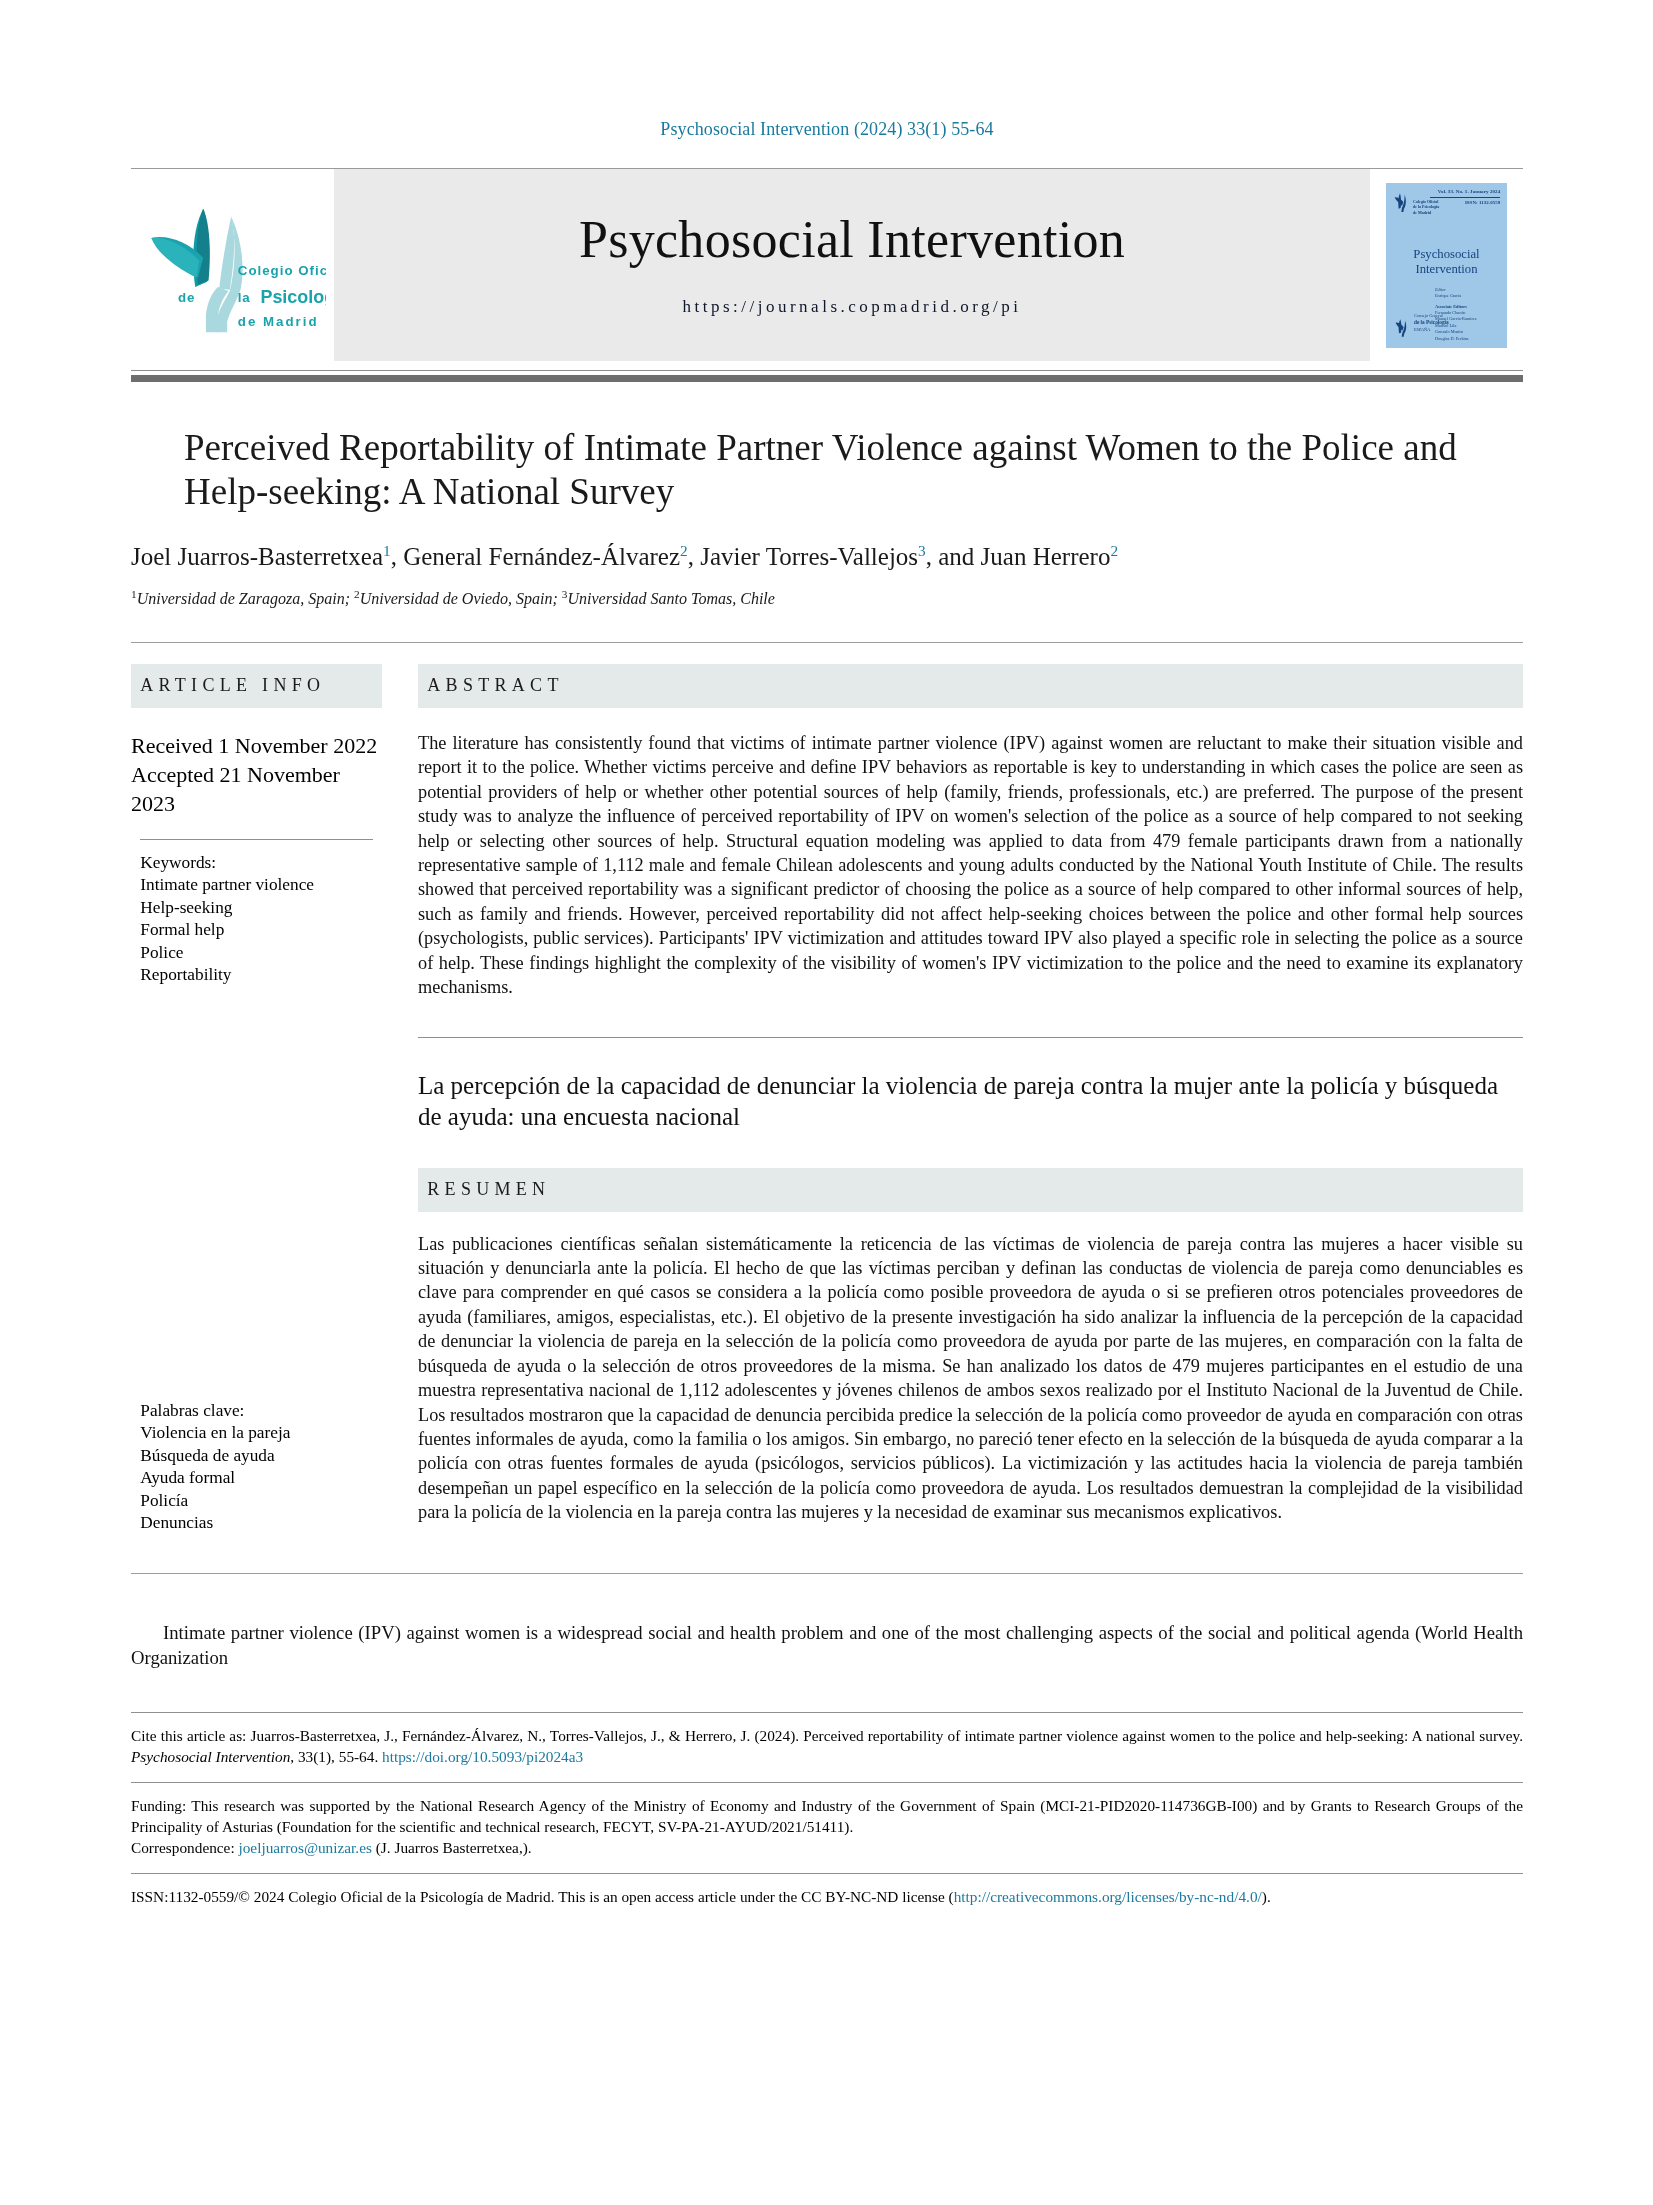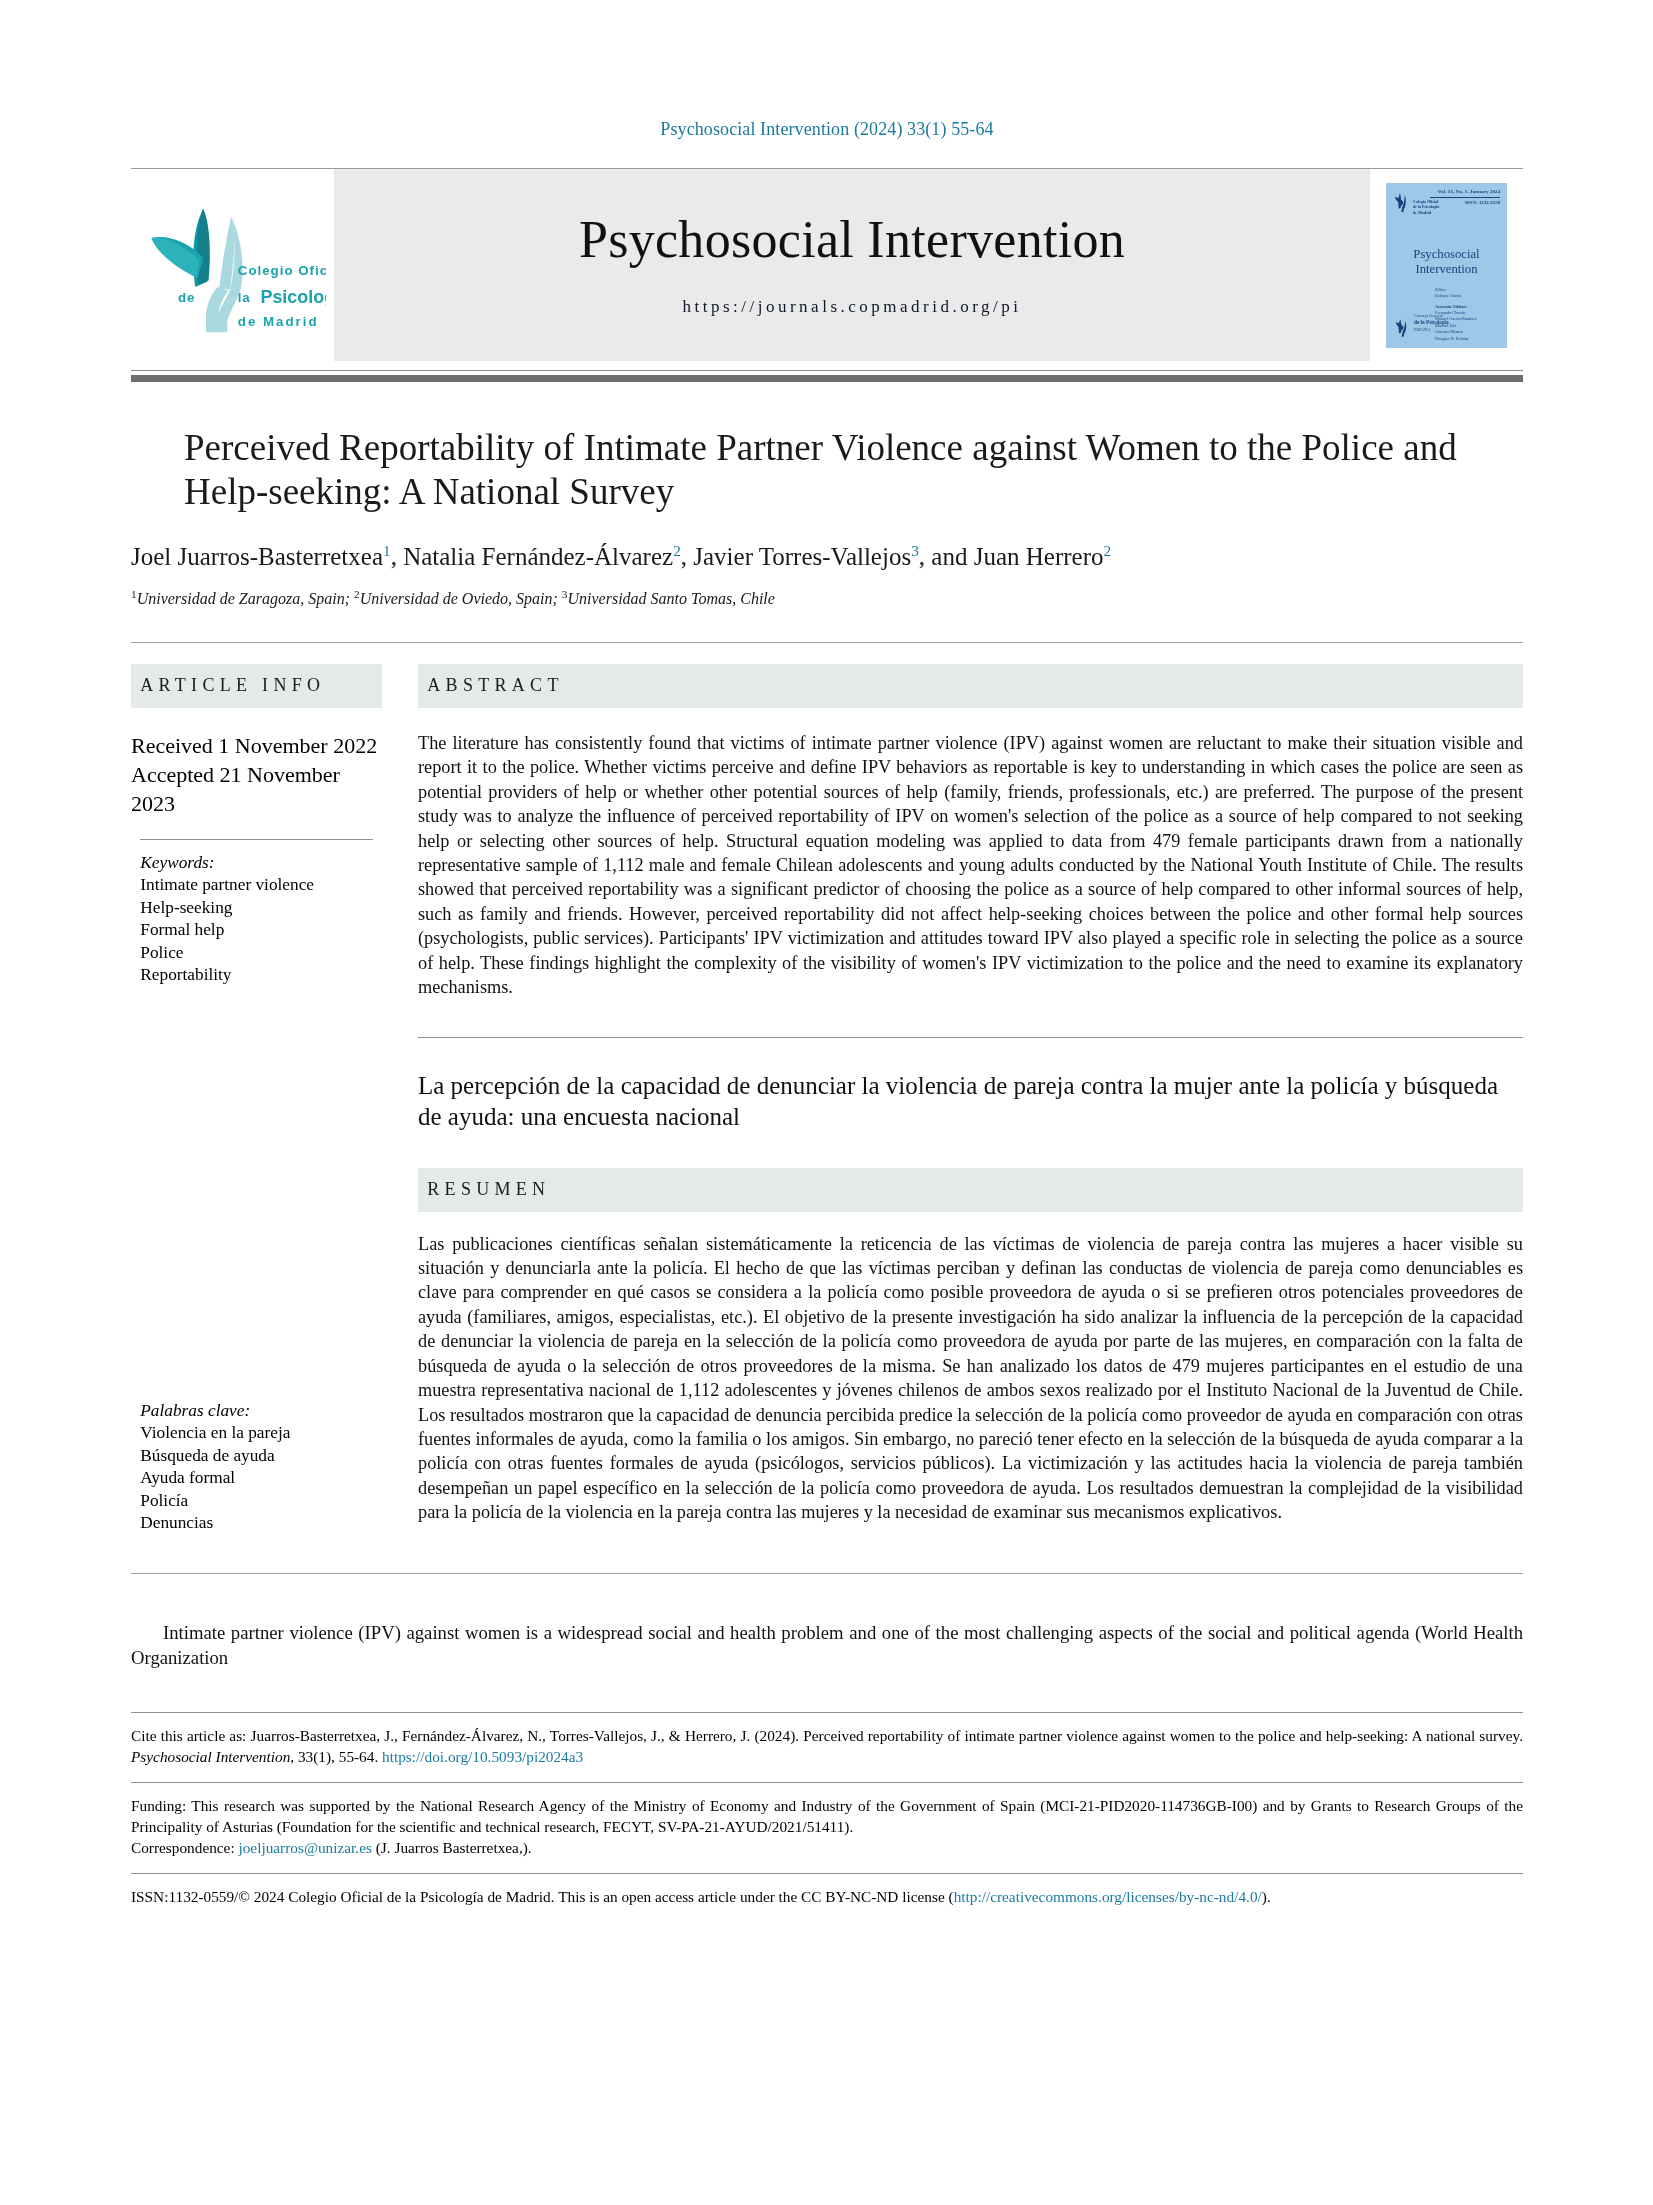--- a/index.html
+++ b/index.html
@@ -158,21 +158,21 @@
     color: #1b1b1b;
   }
 
   .meta-dates {
     font-size: 22px;
     line-height: 1.33;
     margin-top: 23px;
   }
   .side-rule { border-top: 1.1px solid #8f8f8f; margin: 20px 9.3px 0 9.3px; }
   .kw-block { font-size: 17.3px; line-height: 1.30; margin-top: 12px; padding-left: 9.3px; }
-  .kw-title { font-style: italic; }
+  .kw-title { }
 
   .abstract-text {
     font-size: 18.3px;
     line-height: 1.335;
     text-align: justify;
     margin-top: 23px;
     color: #111;
   }
   .abs-rule { border-top: 1.1px solid #8f8f8f; margin-top: 37px; }
 
@@ -297,21 +297,21 @@
         </div>
       </div>
     </div>
   </div>
   <div class="masthead-rule-thin"></div>
   <div class="masthead-rule-thick"></div>
 
   <div class="title-block">
     <h1 class="art-title">Perceived Reportability of Intimate Partner Violence against Women to the Police and Help-seeking: A National Survey</h1>
     <div class="authors">
-      <span>Joel Juarros-Basterretxea</span><sup>1</sup>, <span>Natalia Fernández-Álvarez</span><sup>2</sup>, <span>Javier Torres-Vallejos</span><sup>3</sup>, <span>and </span><span>Juan Herrero</span><sup>2</sup>
+      <span>Joel Juarros-Basterretxea</span><sup>1</sup>, <span>General Fernández-Álvarez</span><sup>2</sup>, <span>Javier Torres-Vallejos</span><sup>3</sup>, <span>and </span><span>Juan Herrero</span><sup>2</sup>
     </div>
     <div class="affil">
       <sup>1</sup><span>Universidad de Zaragoza, Spain;</span>
       <sup>2</sup><span>Universidad de Oviedo, Spain;</span>
       <sup>3</sup><span>Universidad Santo Tomas, Chile</span>
     </div>
   </div>
   <div class="title-rule"></div>
 
   <div class="content-grid">

